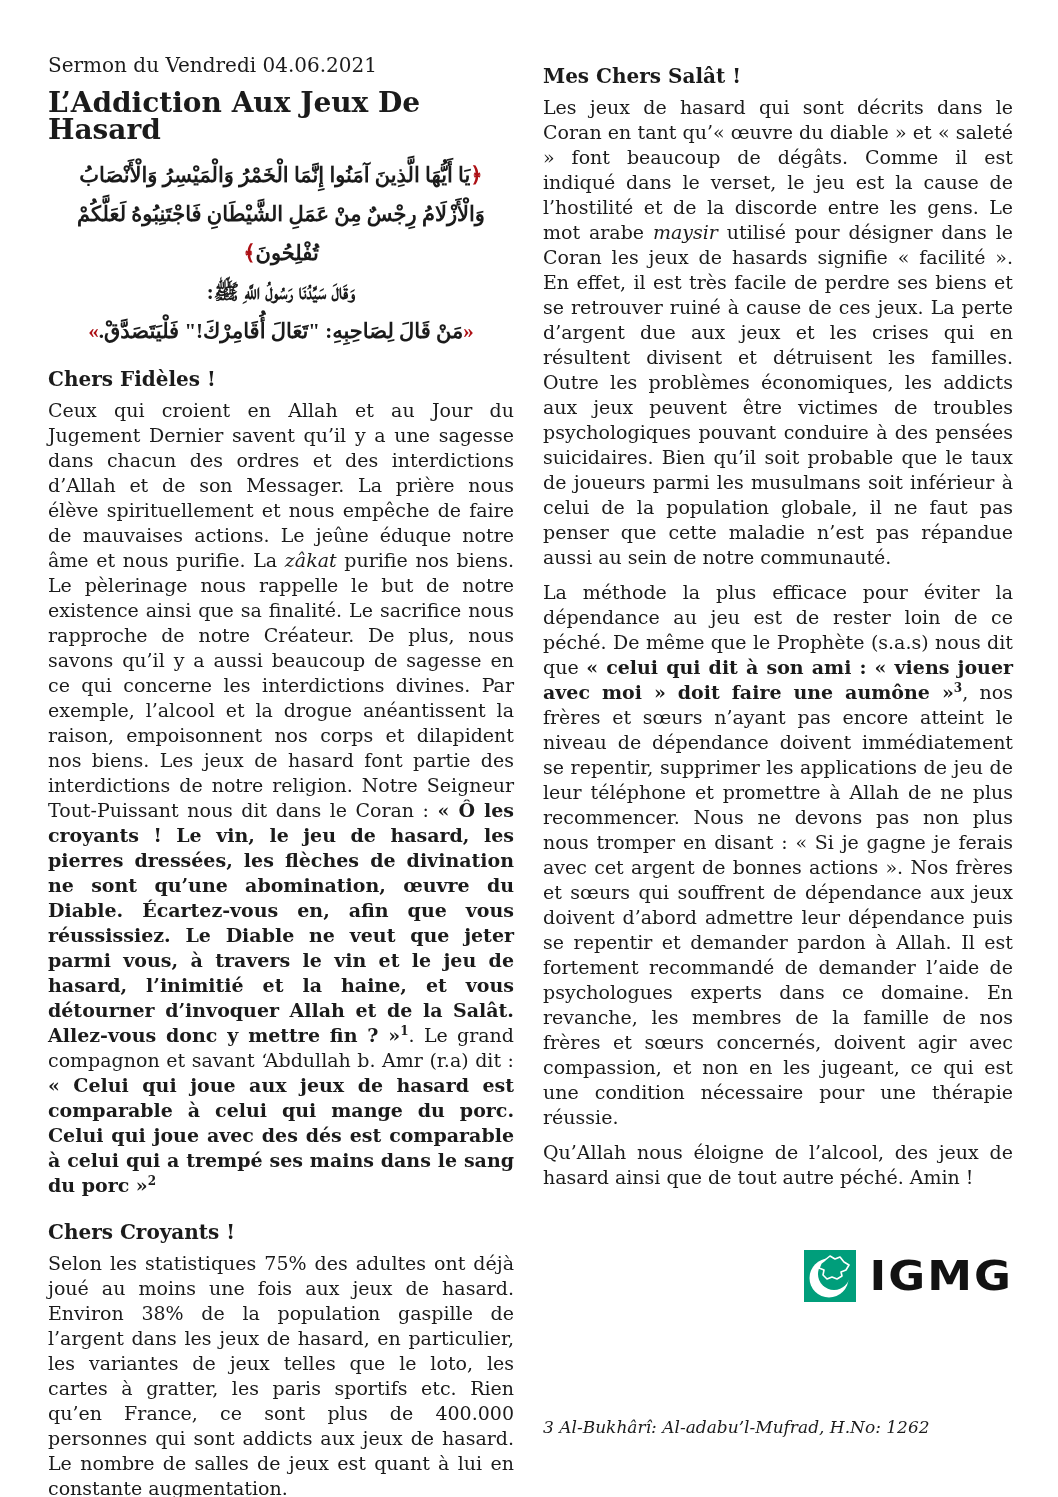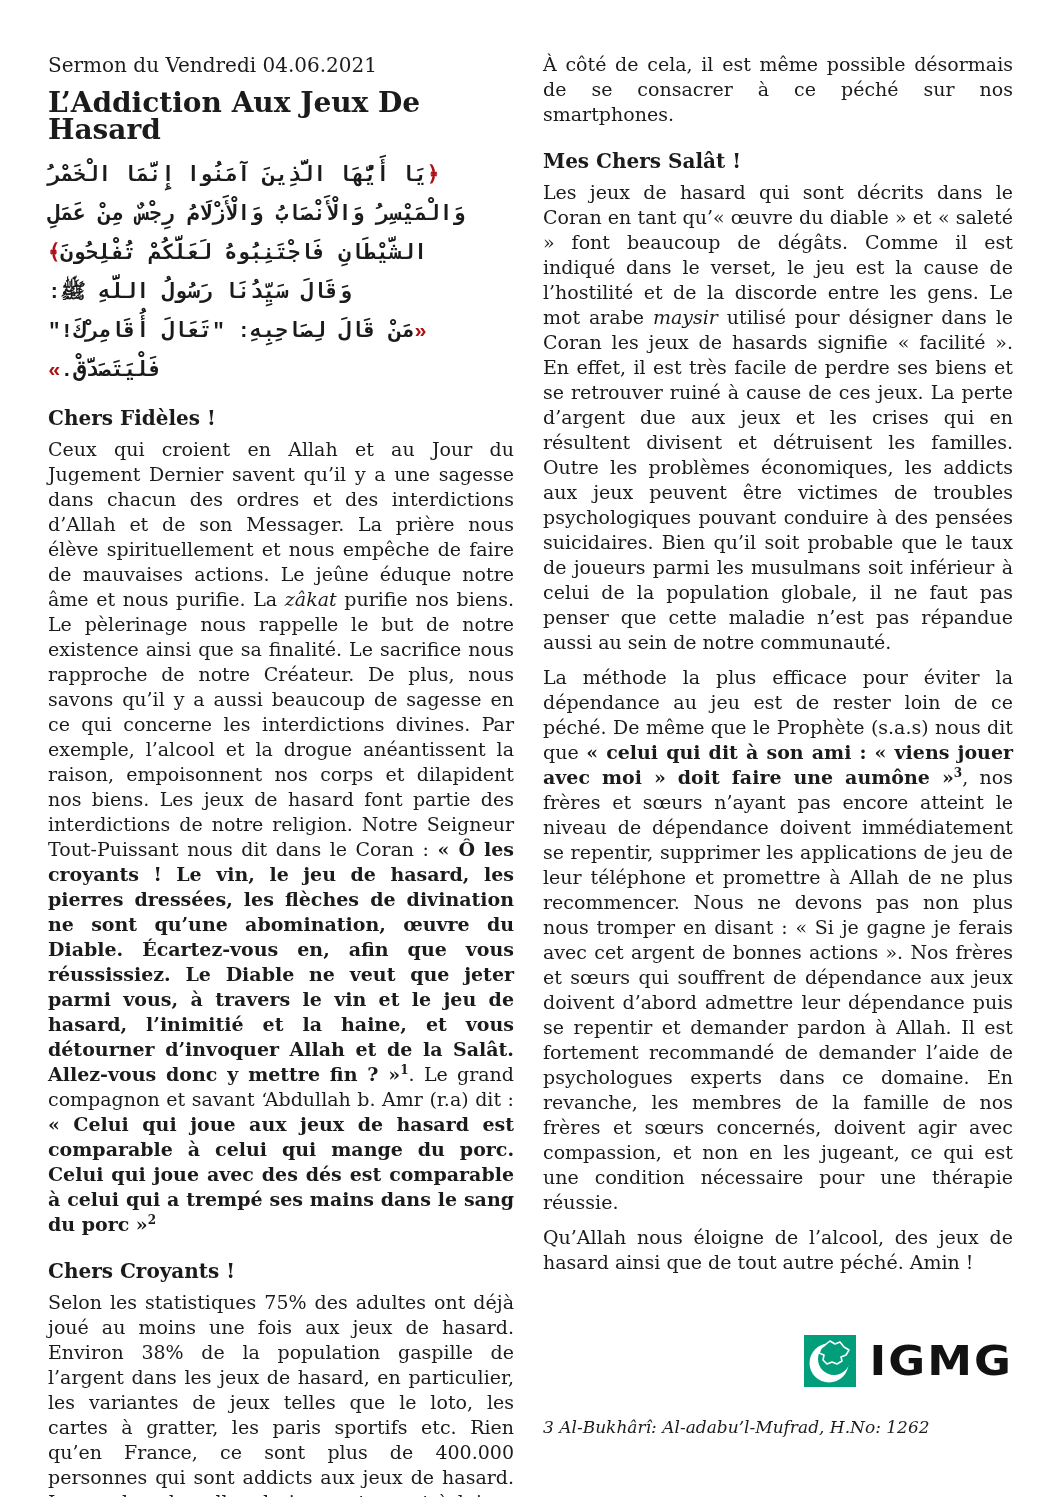--- a/index.html
+++ b/index.html
@@ -13,22 +13,22 @@
   }
   .page { width:1058px; height:1497px; padding:52px 45px 30px 48px;border-radius:16px; }
   .columns { display:flex; gap:29px; height:1415px; }
   .col { display:flex; flex-direction:column; min-width:0; }
   .col-left { width:466px; }
   .col-right { width:470px; }
 
   .date-line { margin:0; font-size:20px; line-height:26px; }
   .doc-title { margin:11px 0 0 0; font-size:28px; line-height:27px; font-weight:bold; }
 
-  .arabic-block { direction:rtl; text-align:left; margin:13px 0 4px 0;
-                  font-family:Liberation Mono, monospace; font-weight:bold; }
+  .arabic-block { direction:rtl; text-align:center; margin:13px 0 4px 0;
+                  font-family:Liberation Serif, serif; font-weight:bold; }
   .arabic-line { margin:0; font-size:21px; line-height:39px; }
   .seg-red { color:var(--red); }
   .seg-b { font-weight:bold; }
   .seg-i { font-style:italic; }
   sup.seg-sup { font-size:12px; line-height:0; vertical-align:super; }
 
   .section-heading { margin:11px 0 6px 0; font-size:20px; line-height:26px; font-weight:bold; }
   .body-par { margin:0 0 10px 0; font-size:19px; line-height:25px; text-align:justify;
               text-justify:inter-word; }
 
@@ -60,21 +60,20 @@
 
       <h3 class="section-heading">Chers Fidèles !</h3>
       <p class="body-par"><span>Ceux qui croient en Allah et au Jour du Jugement Dernier savent qu’il y a une sagesse dans chacun des ordres et des interdictions d’Allah et de son Messager. La prière nous élève spirituellement et nous empêche de faire de mauvaises actions. Le jeûne éduque notre âme et nous purifie. La </span><span class="seg-i">zâkat</span><span> purifie nos biens. Le pèlerinage nous rappelle le but de notre existence ainsi que sa finalité. Le sacrifice nous rapproche de notre Créateur. De plus, nous savons qu’il y a aussi beaucoup de sagesse en ce qui concerne les interdictions divines. Par exemple, l’alcool et la drogue anéantissent la raison, empoisonnent nos corps et dilapident nos biens. Les jeux de hasard font partie des interdictions de notre religion. Notre Seigneur Tout-Puissant nous dit dans le Coran : </span><span class="seg-b">« Ô les croyants ! Le vin, le jeu de hasard, les pierres dressées, les flèches de divination ne sont qu’une abomination, œuvre du Diable. Écartez-vous en, afin que vous réussissiez. Le Diable ne veut que jeter parmi vous, à travers le vin et le jeu de hasard, l’inimitié et la haine, et vous détourner d’invoquer Allah et de la Salât. Allez-vous donc y mettre fin ? »</span><sup class="seg-b seg-sup">1</sup><span>. Le grand compagnon et savant ‘Abdullah b. Amr (r.a) dit : </span><span class="seg-b">« Celui qui joue aux jeux de hasard est comparable à celui qui mange du porc. Celui qui joue avec des dés est comparable à celui qui a trempé ses mains dans le sang du porc »</span><sup class="seg-b seg-sup">2</sup></p>
 
       <h3 class="section-heading">Chers Croyants !</h3>
       <p class="body-par">Selon les statistiques 75% des adultes ont déjà joué au moins une fois aux jeux de hasard. Environ 38% de la population gaspille de l’argent dans les jeux de hasard, en particulier, les variantes de jeux telles que le loto, les cartes à gratter, les paris sportifs etc. Rien qu’en France, ce sont plus de 400.000 personnes qui sont addicts aux jeux de hasard. Le nombre de salles de jeux est quant à lui en constante augmentation.</p>
 
     </div>
 
     <div class="col col-right">
-      <p class="body-par">À côté de cela, il est même possible désormais de se consacrer à ce péché sur nos smartphones.</p>
 
       <h3 class="section-heading">Mes Chers Salât !</h3>
       <p class="body-par"><span>Les jeux de hasard qui sont décrits dans le Coran en tant qu’« œuvre du diable » et « saleté » font beaucoup de dégâts. Comme il est indiqué dans le verset, le jeu est la cause de l’hostilité et de la discorde entre les gens. Le mot arabe </span><span class="seg-i">maysir</span><span> utilisé pour désigner dans le Coran les jeux de hasards signifie « facilité ». En effet, il est très facile de perdre ses biens et se retrouver ruiné à cause de ces jeux. La perte d’argent due aux jeux et les crises qui en résultent divisent et détruisent les familles. Outre les problèmes économiques, les addicts aux jeux peuvent être victimes de troubles psychologiques pouvant conduire à des pensées suicidaires. Bien qu’il soit probable que le taux de joueurs parmi les musulmans soit inférieur à celui de la population globale, il ne faut pas penser que cette maladie n’est pas répandue aussi au sein de notre communauté.</span></p>
       <p class="body-par"><span>La méthode la plus efficace pour éviter la dépendance au jeu est de rester loin de ce péché. De même que le Prophète (s.a.s) nous dit que </span><span class="seg-b">« celui qui dit à son ami : « viens jouer avec moi » doit faire une  aumône »</span><sup class="seg-b seg-sup">3</sup><span>, nos frères et sœurs n’ayant pas encore atteint le niveau de dépendance doivent immédiatement se repentir, supprimer les applications de jeu de leur téléphone et promettre à Allah de ne plus recommencer. Nous ne devons pas non plus nous tromper en disant : « Si je gagne je ferais avec cet argent de bonnes actions ». Nos frères et sœurs qui souffrent de dépendance aux jeux doivent d’abord admettre leur dépendance puis se repentir et demander pardon à Allah. Il est fortement recommandé de demander l’aide de psychologues experts dans ce domaine. En revanche, les membres de la famille de nos frères et sœurs concernés, doivent agir avec compassion, et non en les jugeant, ce qui est une condition nécessaire pour une thérapie réussie.</span></p>
       <p class="body-par">Qu’Allah nous éloigne de l’alcool, des jeux de hasard ainsi que de tout autre péché. Amin !</p>
 
       <div class="logo-row">
         <svg class="logo-mark" width="52" height="52" viewBox="0 0 52 52" aria-hidden="true">
           <rect x="0" y="0" width="52" height="52" style="fill:var(--green)"></rect>
           <circle cx="25" cy="28" r="19.5" fill="#ffffff"></circle>

